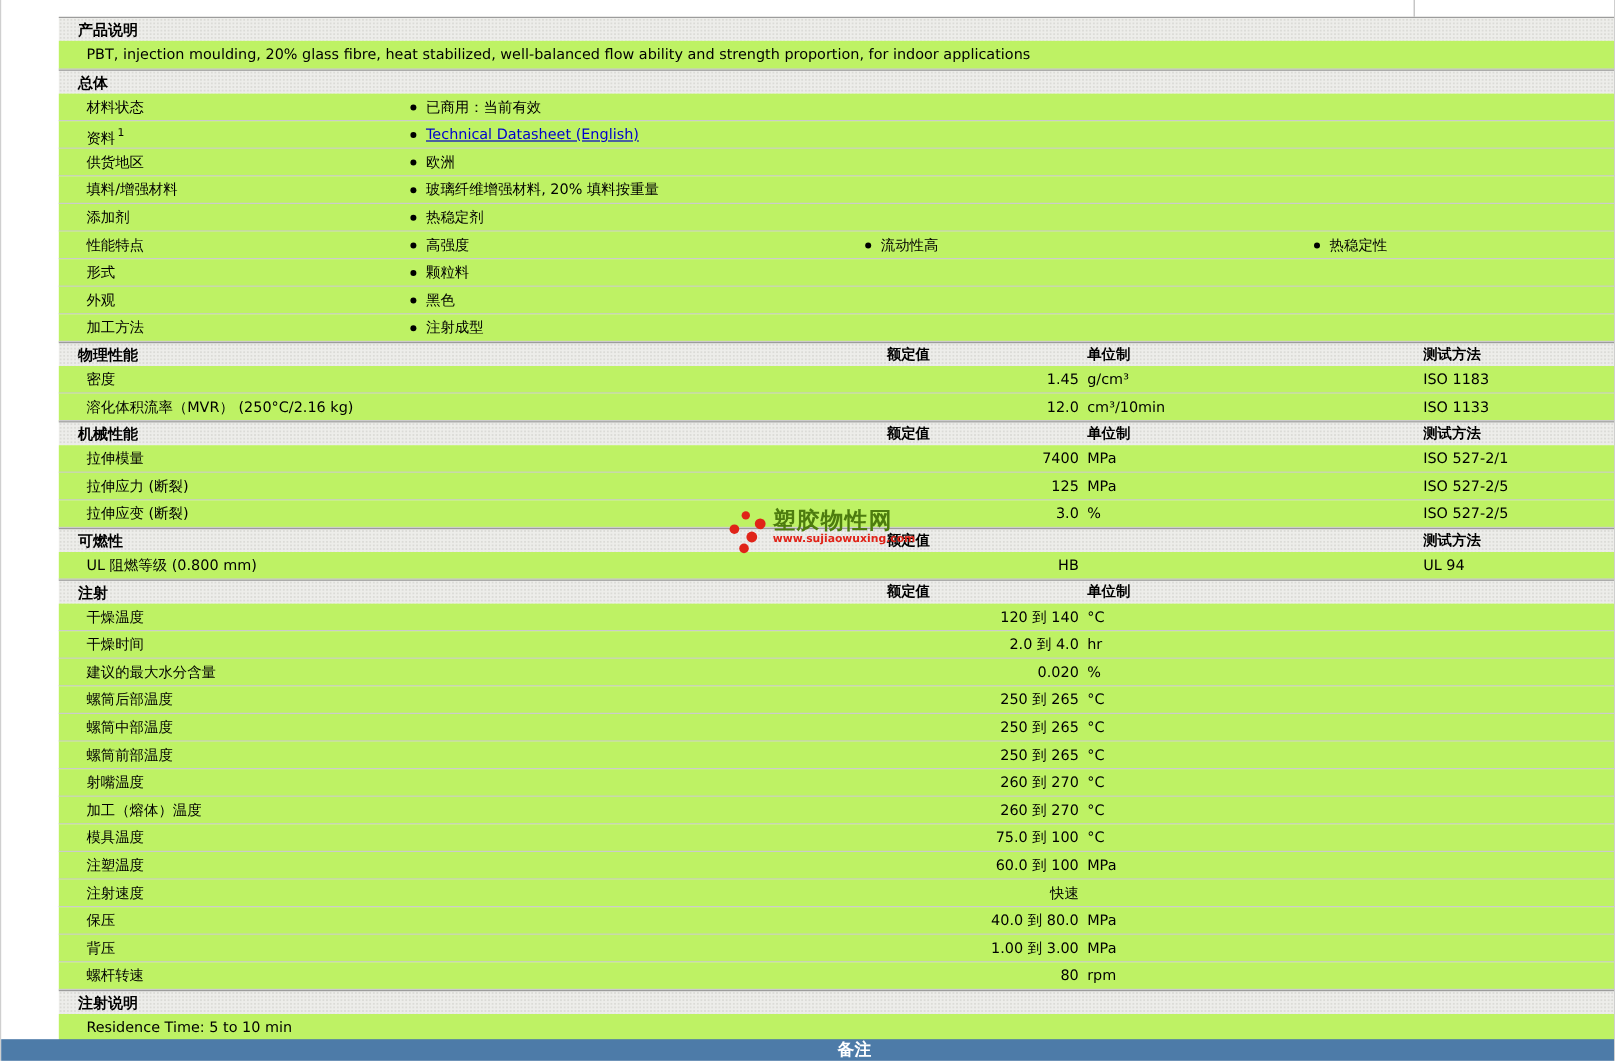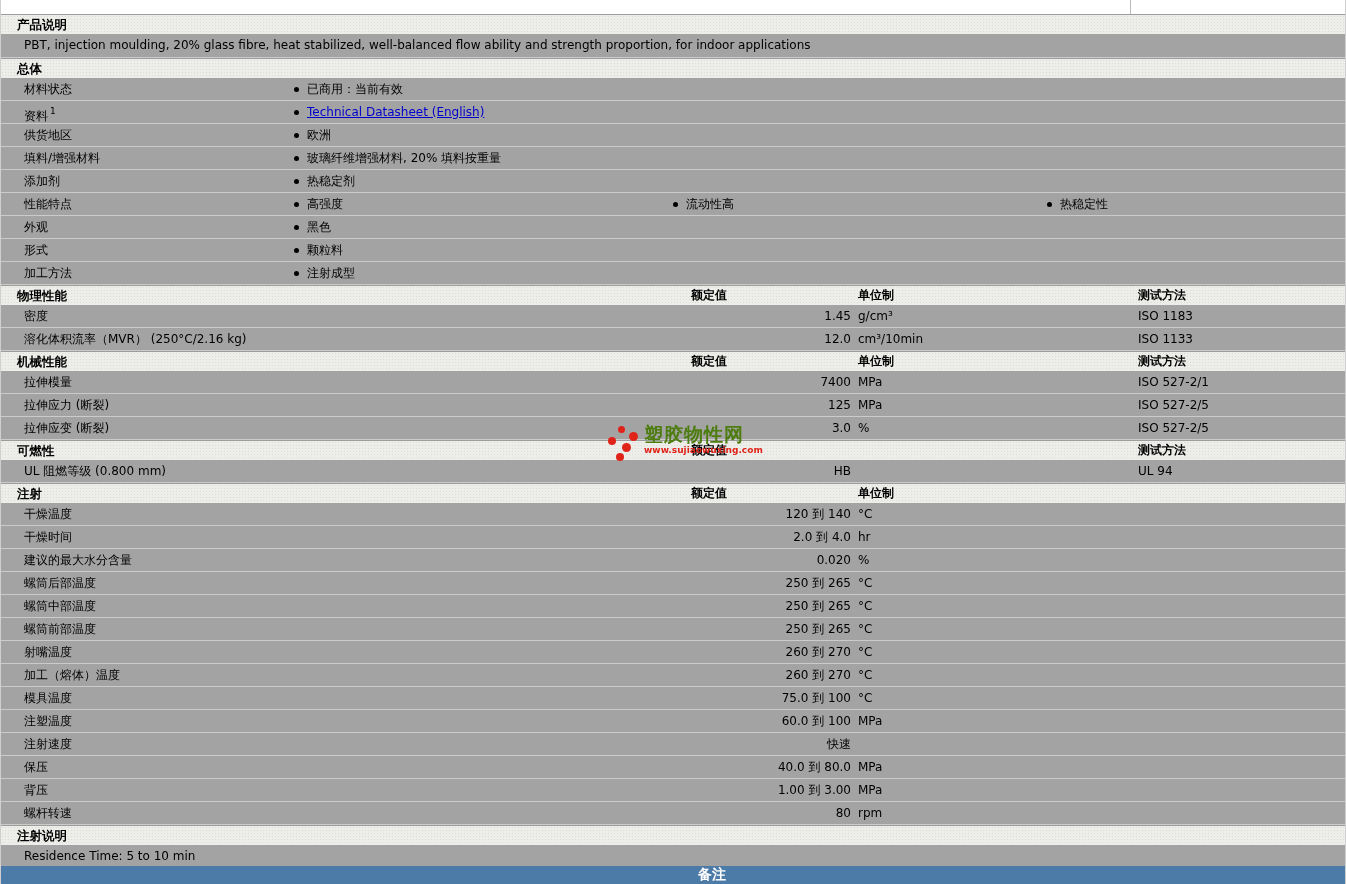--- a/index.html
+++ b/index.html
@@ -2,38 +2,38 @@
 <html><head>
 <meta charset="utf-8">
 <style>
   html,body{margin:0;padding:0;}
   body{
     width:1346px;height:884px;position:relative;overflow:hidden;
     background:#ffffff;color:#000;
     font-family:"DejaVu Sans","Liberation Sans",sans-serif;font-size:12px;
   }
   .page{position:relative;width:1346px;height:884px;box-sizing:border-box;
-    border-left:1px solid #cfcfcf;border-right:1px solid #cfcfcf;}
+    border-left:1px solid #cfcfcf;border-right:1px solid #cfcfcf;padding-left:48px;}
   .top-strip{position:relative;height:14px;background:#ffffff;}
   .top-strip-line{position:absolute;left:1129px;top:0;width:1px;height:14px;background:#b9b9b9;}
 
   .sec-header{
     position:relative;height:20px;box-sizing:border-box;
     border-top:1px solid #9c9c9c;
     background-color:#ededea;
     background-image:radial-gradient(#dbdbd7 1px, rgba(0,0,0,0) 1px);
     background-size:3px 3px;
     line-height:19px;
   }
   .sec-title{position:absolute;left:16px;top:0;font-weight:bold;font-size:12.5px;white-space:nowrap;}
   .h-rated{position:absolute;left:690px;width:160px;text-align:left;top:0;font-weight:bold;white-space:nowrap;}
   .h-unit{position:absolute;left:857px;top:0;font-weight:bold;white-space:nowrap;}
   .h-method{position:absolute;left:1137px;top:0;font-weight:bold;white-space:nowrap;}
 
-  .row{position:relative;height:23px;box-sizing:border-box;border-bottom:1px solid #cbcbcb;line-height:22px;background:#a3a3a3;}
+  .row{position:relative;height:23px;box-sizing:border-box;border-bottom:1px solid #cbcbcb;line-height:22px;background:#bef264;}
   .text-row{height:24px;line-height:23px;}
   .row-text{position:absolute;left:23px;top:0;white-space:nowrap;}
   .row-label{position:absolute;left:23px;top:0;white-space:nowrap;}
   .row-sup{font-size:9px;position:relative;top:-1px;margin-left:2px;}
   .bullet-item{position:absolute;top:0;bottom:0;display:flex;align-items:center;white-space:nowrap;}
   .bullet-item.b0{left:293px;}
   .bullet-item.b1{left:672px;}
   .bullet-item.b2{left:1046px;}
   .bullet-dot{width:5px;height:5px;border-radius:50%;background:#000;margin-right:8px;flex:0 0 auto;}
   .bullet-text{white-space:nowrap;}
@@ -122,31 +122,31 @@
         <span class="bullet-item b1">
           <span class="bullet-dot"></span>
           <span class="bullet-text">流动性高</span>
         </span>
         <span class="bullet-item b2">
           <span class="bullet-dot"></span>
           <span class="bullet-text">热稳定性</span>
         </span>
       </div>
       <div class="row bullet-row">
+        <span class="row-label"><span>形式</span></span>
+        <span class="bullet-item b0">
+          <span class="bullet-dot"></span>
+          <span class="bullet-text">颗粒料</span>
+        </span>
+      </div>
+      <div class="row bullet-row">
         <span class="row-label"><span>外观</span></span>
         <span class="bullet-item b0">
           <span class="bullet-dot"></span>
           <span class="bullet-text">黑色</span>
-        </span>
-      </div>
-      <div class="row bullet-row">
-        <span class="row-label"><span>形式</span></span>
-        <span class="bullet-item b0">
-          <span class="bullet-dot"></span>
-          <span class="bullet-text">颗粒料</span>
         </span>
       </div>
       <div class="row bullet-row">
         <span class="row-label"><span>加工方法</span></span>
         <span class="bullet-item b0">
           <span class="bullet-dot"></span>
           <span class="bullet-text">注射成型</span>
         </span>
       </div>
       <div class="sec-header">

